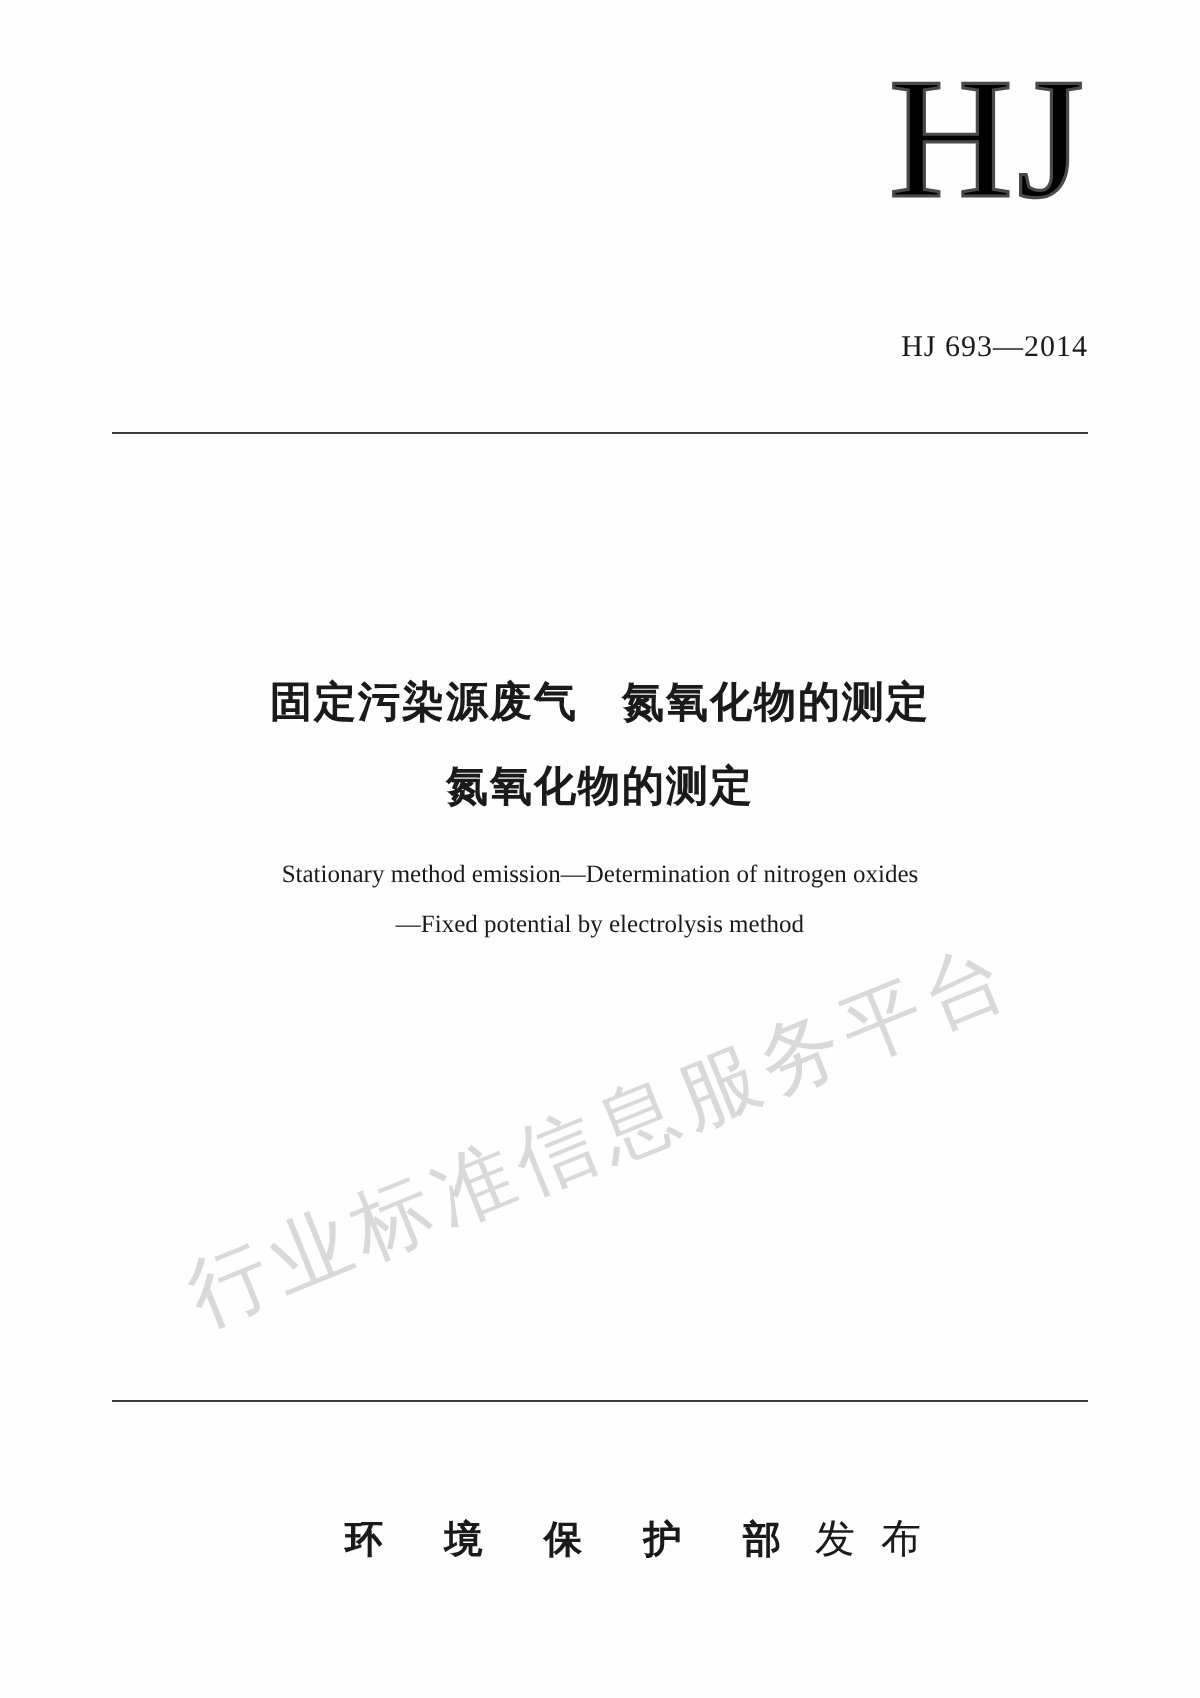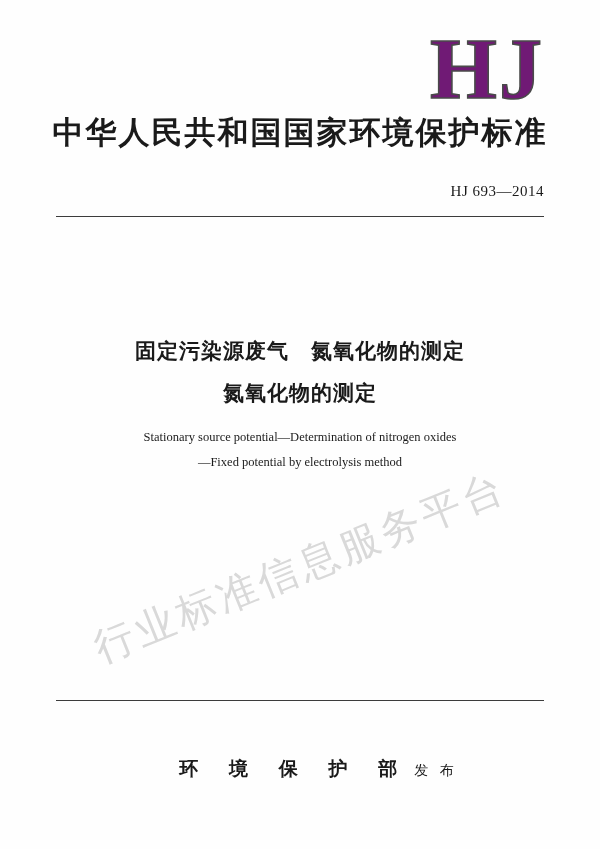--- a/index.html
+++ b/index.html
@@ -21,44 +21,44 @@
     background: #fefefe;
     box-sizing: border-box;
   }
   
   .hj-logo {
     position: absolute;
     top: 26px;
     right: 56px;
     font-family: "Liberation Serif", serif;
     font-size: 86px;
-    font-weight: bold;
+    font-weight: normal;
     letter-spacing: 2px;
     line-height: 1;
-    color: #701a75;
+    color: #000000;
     -webkit-text-stroke: 1.6px #4a4a4a;
     text-shadow: 0 0 0 #555;
   }
   
   .national-title {
     position: absolute;
     top: 112px;
     left: 0;
     width: 600px;
     text-align: center;
     font-family: "Liberation Serif", serif;
     font-size: 31px;
     font-weight: bold;
     letter-spacing: 2px;
     color: #1a1a1a;
   }
   
   .std-number {
     position: absolute;
-    top: 183px;
+    top: 166px;
     right: 56px;
     font-family: "Liberation Serif", serif;
     font-size: 15px;
     color: #1a1a1a;
     letter-spacing: 0.5px;
   }
   
   .rule {
     position: absolute;
     left: 56px;
@@ -146,45 +146,44 @@
     font-family: "Liberation Serif", serif;
     color: #1a1a1a;
   }
   .publisher .ministry {
     font-size: 19px;
     font-weight: bold;
     letter-spacing: 13px;
     margin-left: 37px;
   }
   .publisher .issue-word {
-    font-size: 14px;
+    font-size: 20px;
     letter-spacing: 4px;
     margin-left: 4px;
   }
 </style>
 </head>
 <body>
 
 <div class="page">
 
   <div class="hj-logo">HJ</div>
 
-  <div class="national-title">中华人民共和国国家环境保护标准</div>
 
   <div class="std-number">HJ 693—2014</div>
 
   <div class="rule rule-top"></div>
 
   <div class="doc-title">
     <span class="line1">固定污染源废气　氮氧化物的测定</span>
     <span class="line2">氮氧化物的测定</span>
   </div>
 
   <div class="doc-title-en">
-    <span class="line1">Stationary source potential—Determination of nitrogen oxides</span>
+    <span class="line1">Stationary method emission—Determination of nitrogen oxides</span>
     <span class="line2">—Fixed potential by electrolysis method</span>
   </div>
 
   <div class="watermark">
     <span>行业标准信息服务平台</span>
   </div>
 
   <div class="rule rule-bottom"></div>
 
 

